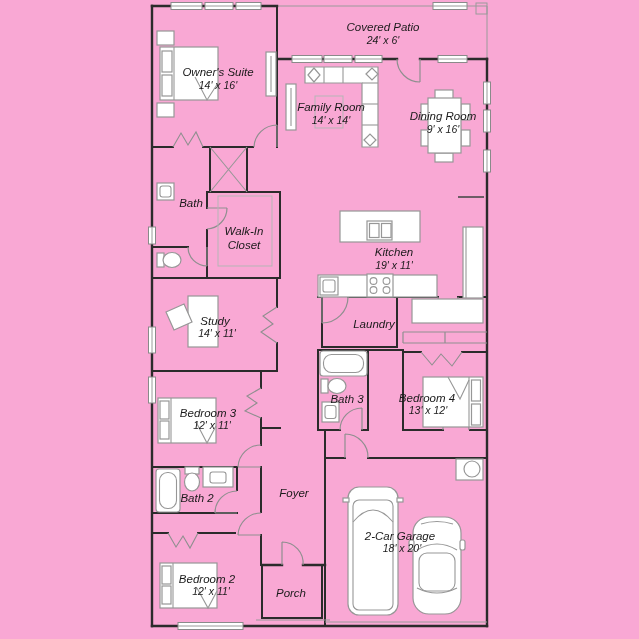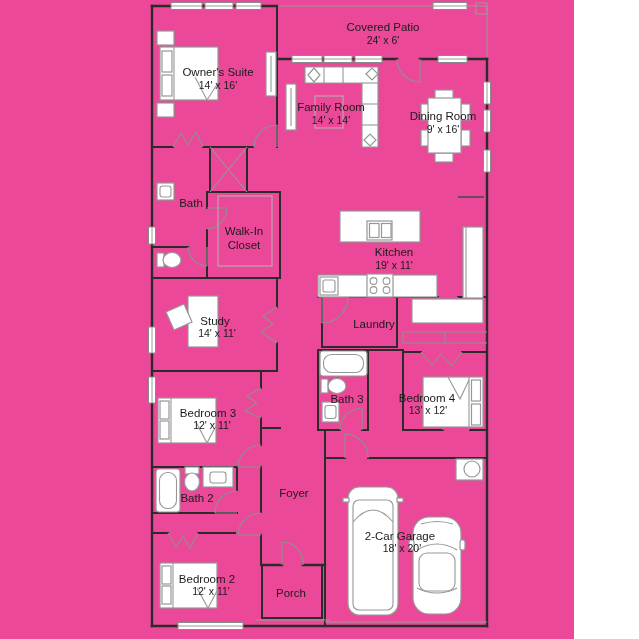--- a/index.html
+++ b/index.html
@@ -1,16 +1,16 @@
 <!DOCTYPE html>
 <html><head>
 <meta charset="utf-8">
 <style>
   html,body{margin:0;padding:0;background:#ffffff;}
-  .page{width:574px;height:639px;position:relative;background:#ec4899;overflow:hidden;}
+  .page{width:639px;height:639px;position:relative;background:#f9a8d4;overflow:hidden;font-style:italic;}
   svg{display:block;}
   text{font-family:"Liberation Sans", sans-serif;fill:#1a1a1a;}
   .room-name{font-size:11.5px;}
   .room-dims{font-size:10.5px;}
   .wall{stroke:#2b2b2b;stroke-width:2.4;fill:none;stroke-linecap:square;}
   .wall-in{stroke:#2b2b2b;stroke-width:2;fill:none;stroke-linecap:square;}
   .thin{stroke:#8f8f8f;stroke-width:1.2;fill:none;}
   .thin2{stroke:#9a9a9a;stroke-width:1;fill:none;}
   .furn{stroke:#979797;stroke-width:1.2;fill:#ffffff;}
   .furnl{stroke:#979797;stroke-width:1.1;fill:none;}

